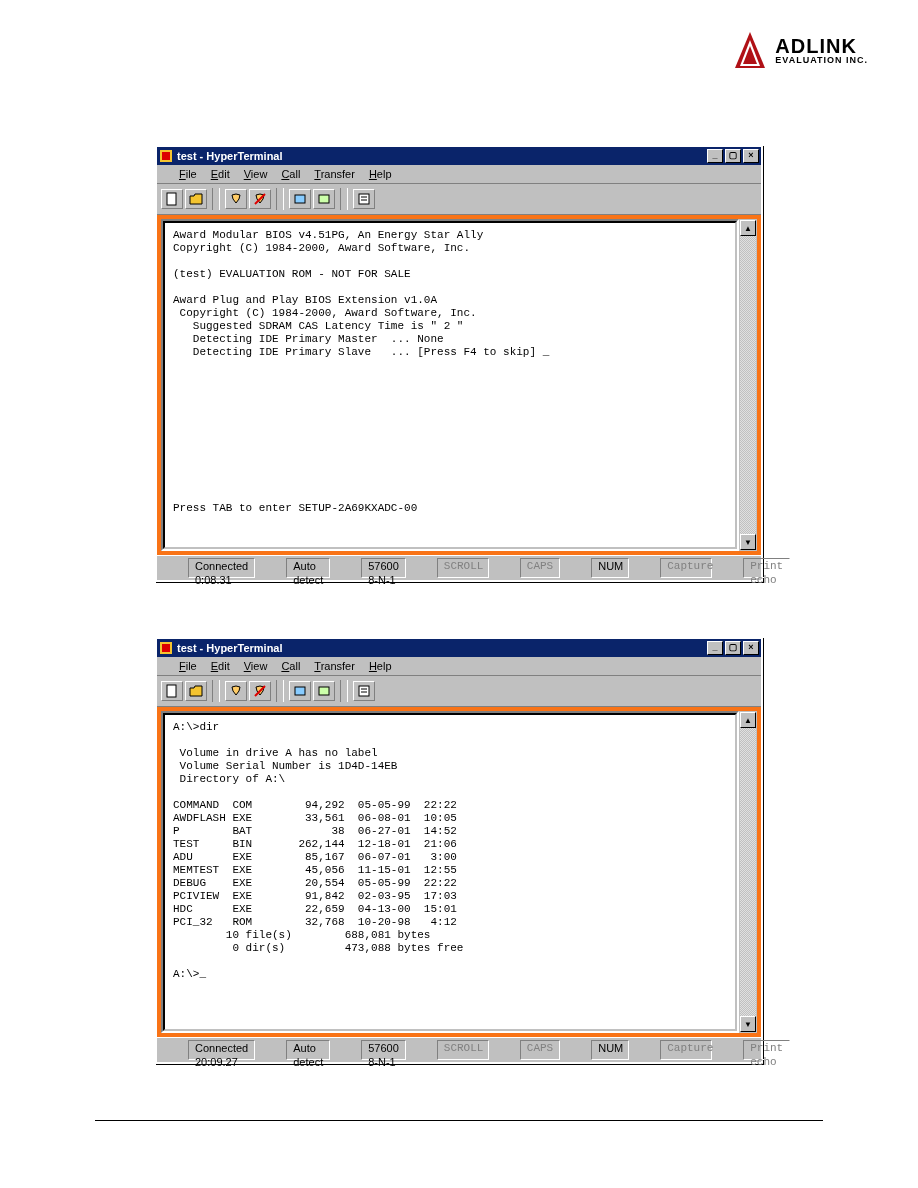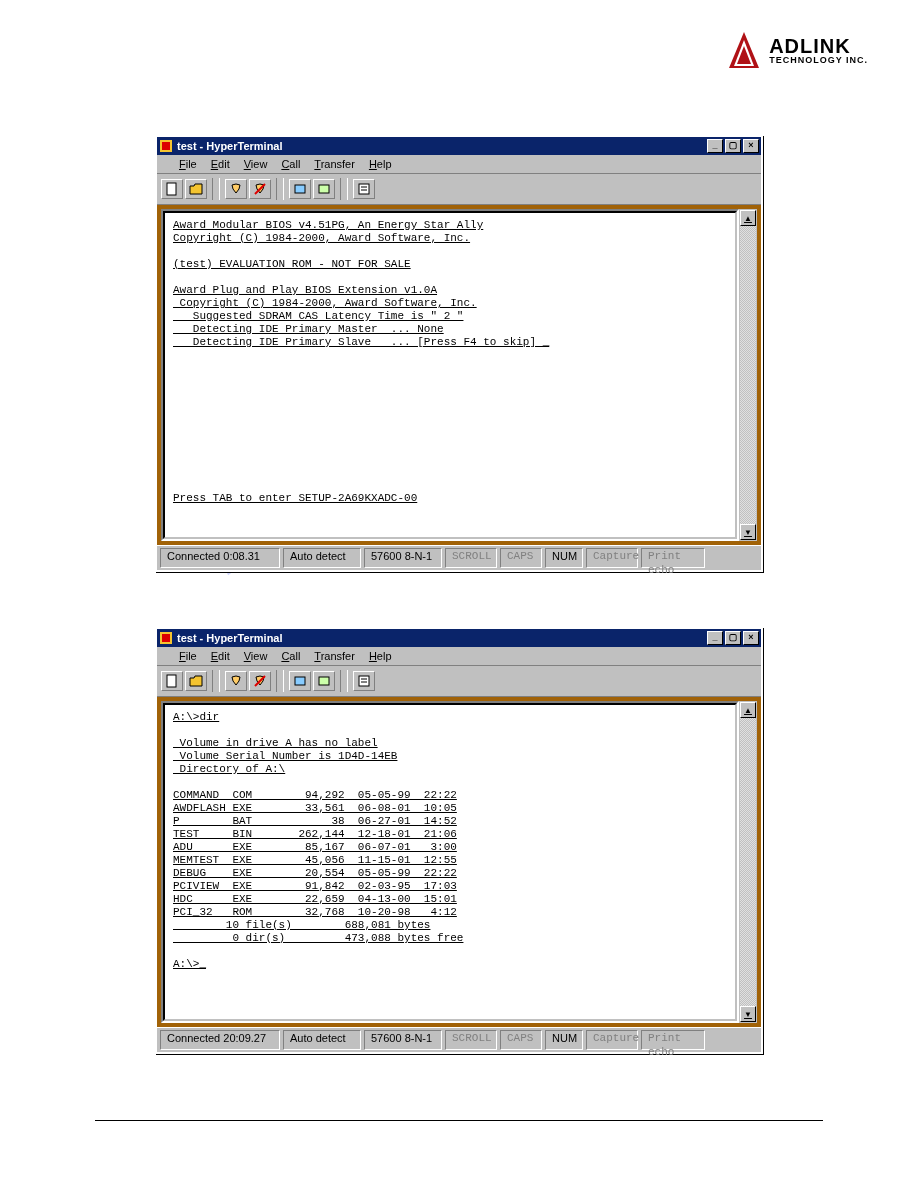--- a/index.html
+++ b/index.html
@@ -34,21 +34,21 @@
   }
   .brand-sub {
     font-weight: 900;
     font-size: 9px;
     letter-spacing: 1px;
     color: #000;
   }
   .windows-area {
     position: absolute;
     left: 155px;
-    top: 135px;
+    top: 145px;
     width: 608px;
   }
   .window {
     border: 2px solid #fff;
     background: #c0c0c0;
     box-shadow: 1px 1px 0 #000;
     margin-bottom: 55px;
     font-size: 11px;
   }
   .titlebar {
@@ -129,22 +129,21 @@
     display: flex;
     align-items: center;
     justify-content: center;
     box-sizing: border-box;
   }
   .toolbtn.raised {
     border-top-color:#fff;border-left-color:#fff;border-right-color:#808080;border-bottom-color:#808080;
   }
   .terminal-frame {
     padding: 4px;
-    background: #a16207;
-    text-decoration: underline;
+    background: #f97316;
   }
   .terminal-scroll {
     display: flex;
   }
   .terminal {
     flex: 1;
     border: 2px solid #808080;
     border-right-color: #fff;
     border-bottom-color: #fff;
     box-sizing: border-box;
@@ -197,20 +196,21 @@
   }
   .statuscell {
     height: 20px;
     line-height: 14px;
     padding: 0 6px;
     border: 1px solid #808080;
     border-right-color: #fff;
     border-bottom-color: #fff;
     box-sizing: border-box;
     color: #000;
+    margin-left: 28px;
   }
   .statuscell.dim { color: #808080; font-family: Liberation Mono, monospace; }
   .watermark {
     position: absolute;
     left: 170px;
     top: 380px;
     font-size: 62px;
     color: rgba(80,100,255,0.28);
     font-family: Arial, sans-serif;
     transform: rotate(-35deg);
@@ -232,21 +232,21 @@
 <div class="page">
 
   <div class="brand">
     <svg width="34" height="40" viewBox="0 0 34 40">
       <polygon points="17,2 32,38 2,38" fill="#b01116"></polygon>
       <polygon points="17,10 27,36 7,36" fill="#fff"></polygon>
       <polygon points="17,16 24,34 10,34" fill="#b01116"></polygon>
     </svg>
     <div class="brand-text">
       <div class="brand-title">ADLINK</div>
-      <div class="brand-sub">TECHNOLOGY INC.</div>
+      <div class="brand-sub">EVALUATION INC.</div>
     </div>
   </div>
 
   <div class="watermark">manualshive.com</div>
 
   <div class="windows-area">
 
     <div class="window">
       <div class="titlebar">
         <span class="titlebar-icon">

